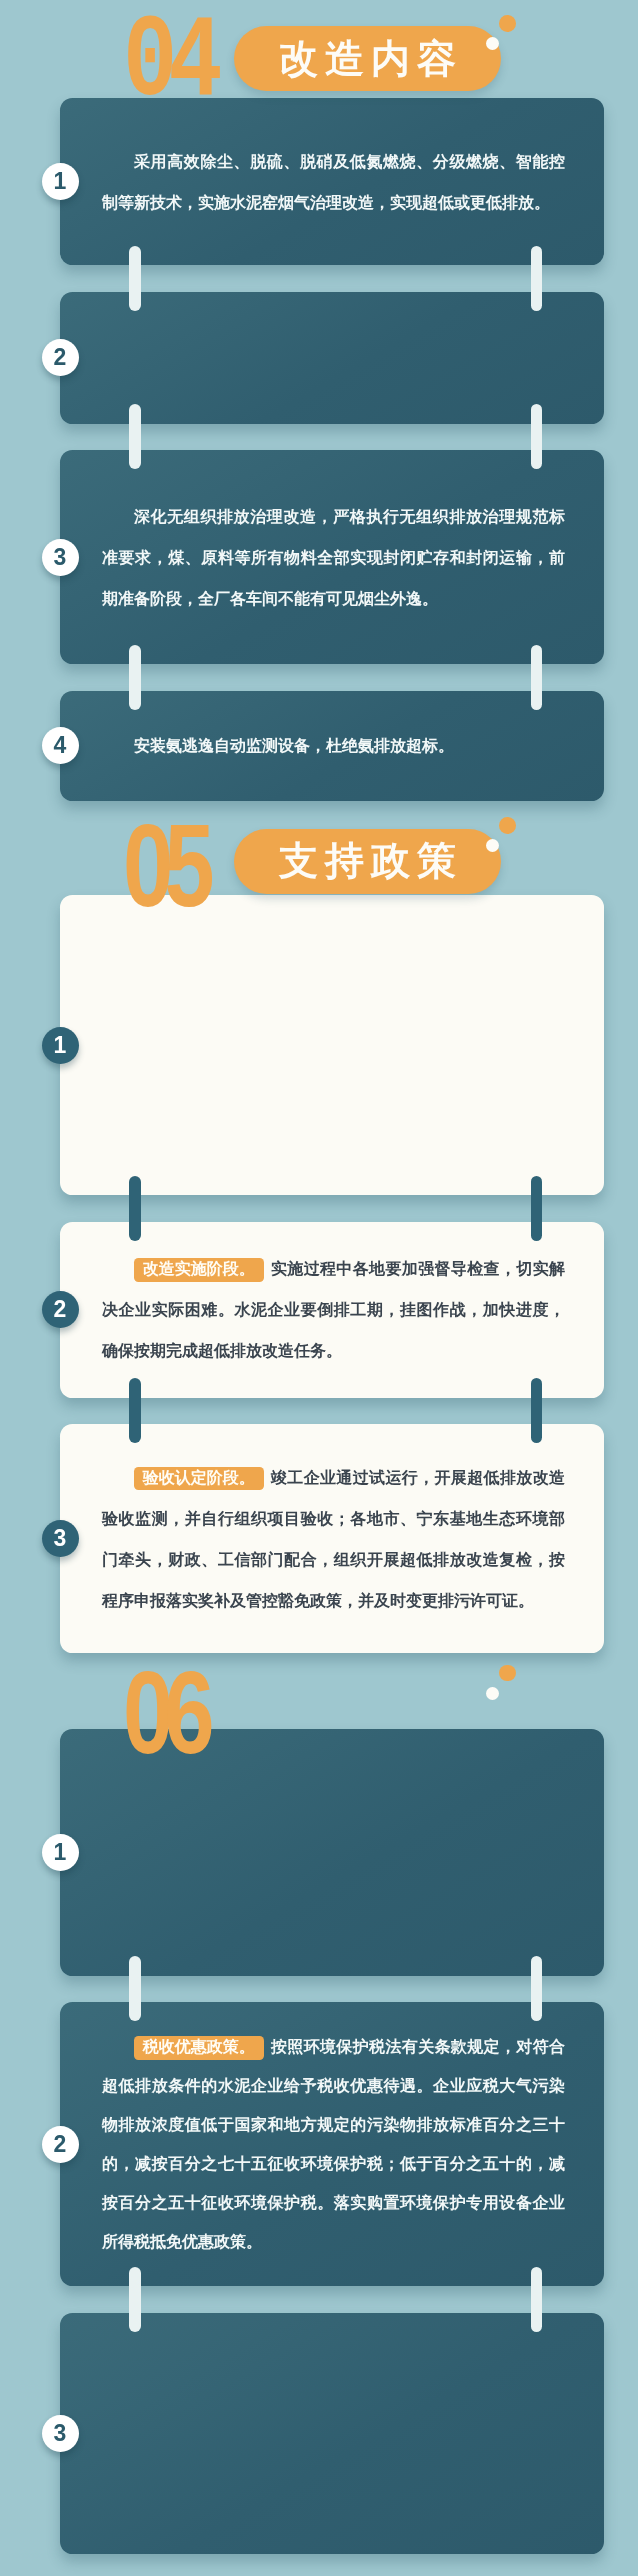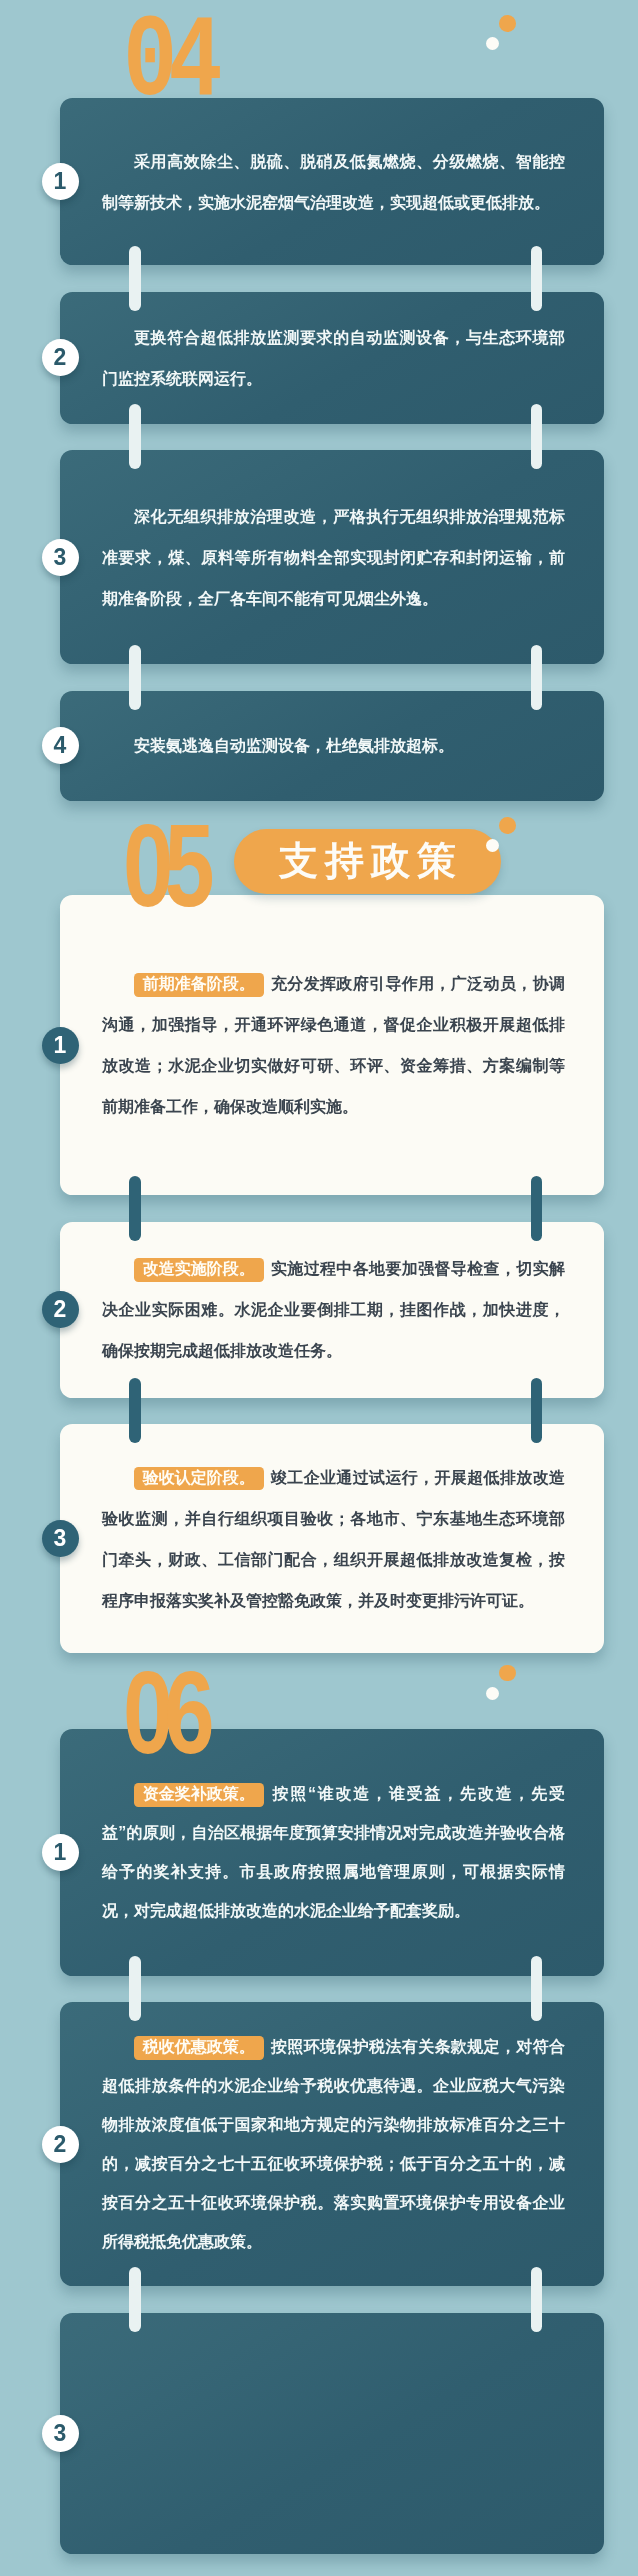--- a/index.html
+++ b/index.html
@@ -108,32 +108,34 @@
   .c63{margin-top:26.4px;height:241px;}
 </style>
 </head>
 <body>
 
 <div class="page">
 
   <section class="s4">
     <header class="sec-header h4">
       <div class="big-num">04</div>
+      <div class="pill">
+        <span>改造内容</span>
+      </div>
       <span class="dot dot-orange"></span>
       <span class="dot dot-white"></span>
     </header>
 
     <article class="card dark c41">
       <div class="badge">1</div>
       <p class="txt"><span>采用高效除尘、脱硫、脱硝及低氮燃烧、分级燃烧、智能控制等新技术，实施水泥窑烟气治理改造，实现超低或更低排放。</span></p>
     </article>
 
     <article class="card dark c42 has-peg">
       <div class="badge">2</div>
-      <p class="txt"><span>更换符合超低排放监测要求的自动监测设备，与生态环境部门监控系统联网运行。</span></p>
     </article>
 
     <article class="card dark c43 has-peg">
       <div class="badge">3</div>
       <p class="txt"><span>深化无组织排放治理改造，严格执行无组织排放治理规范标准要求，煤、原料等所有物料全部实现封闭贮存和封闭运输，前期准备阶段，全厂各车间不能有可见烟尘外逸。</span></p>
     </article>
 
     <article class="card dark c44 has-peg">
       <div class="badge">4</div>
       <p class="txt"><span>安装氨逃逸自动监测设备，杜绝氨排放超标。</span></p>
@@ -145,21 +147,20 @@
       <div class="big-num">05</div>
       <div class="pill">
         <span>支持政策</span>
       </div>
       <span class="dot dot-orange"></span>
       <span class="dot dot-white"></span>
     </header>
 
     <article class="card light c51">
       <div class="badge">1</div>
-      <p class="txt"><span class="tag">前期准备阶段。</span><span>充分发挥政府引导作用，广泛动员，协调沟通，加强指导，开通环评绿色通道，督促企业积极开展超低排放改造；水泥企业切实做好可研、环评、资金筹措、方案编制等前期准备工作，确保改造顺利实施。</span></p>
     </article>
 
     <article class="card light c52 has-peg">
       <div class="badge">2</div>
       <p class="txt"><span class="tag">改造实施阶段。</span><span>实施过程中各地要加强督导检查，切实解决企业实际困难。水泥企业要倒排工期，挂图作战，加快进度，确保按期完成超低排放改造任务。</span></p>
     </article>
 
     <article class="card light c53 has-peg">
       <div class="badge">3</div>
       <p class="txt"><span class="tag">验收认定阶段。</span><span>竣工企业通过试运行，开展超低排放改造验收监测，并自行组织项目验收；各地市、宁东基地生态环境部门牵头，财政、工信部门配合，组织开展超低排放改造复检，按程序申报落实奖补及管控豁免政策，并及时变更排污许可证。</span></p>
@@ -168,21 +169,20 @@
 
   <section class="s6">
     <header class="sec-header h6">
       <div class="big-num">06</div>
       <span class="dot dot-orange"></span>
       <span class="dot dot-white"></span>
     </header>
 
     <article class="card dark c61">
       <div class="badge">1</div>
-      <p class="txt"><span class="tag">资金奖补政策。</span><span>按照“谁改造，谁受益，先改造，先受益”的原则，自治区根据年度预算安排情况对完成改造并验收合格给予的奖补支持。市县政府按照属地管理原则，可根据实际情况，对完成超低排放改造的水泥企业给予配套奖励。</span></p>
     </article>
 
     <article class="card dark c62 has-peg">
       <div class="badge">2</div>
       <p class="txt"><span class="tag">税收优惠政策。</span><span>按照环境保护税法有关条款规定，对符合超低排放条件的水泥企业给予税收优惠待遇。企业应税大气污染物排放浓度值低于国家和地方规定的污染物排放标准百分之三十的，减按百分之七十五征收环境保护税；低于百分之五十的，减按百分之五十征收环境保护税。落实购置环境保护专用设备企业所得税抵免优惠政策。</span></p>
     </article>
 
     <article class="card dark c63 has-peg">
       <div class="badge">3</div>
     </article>

